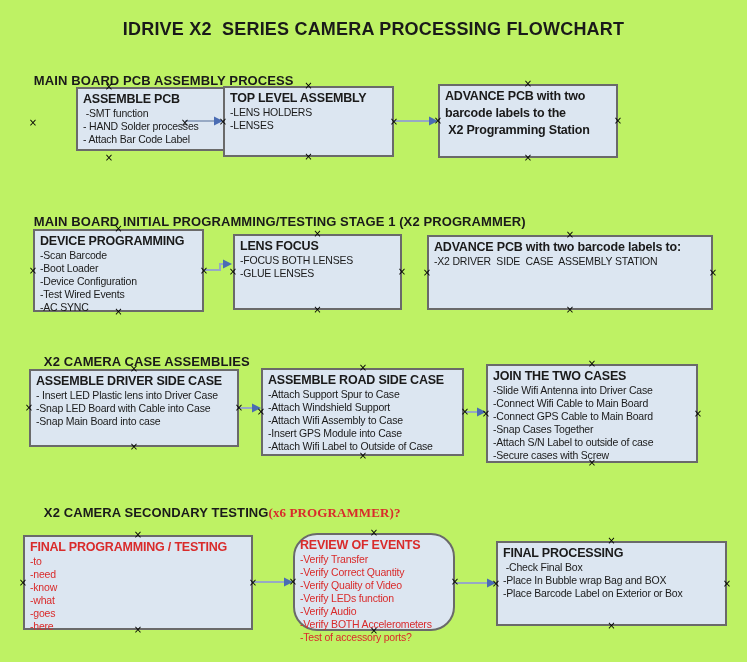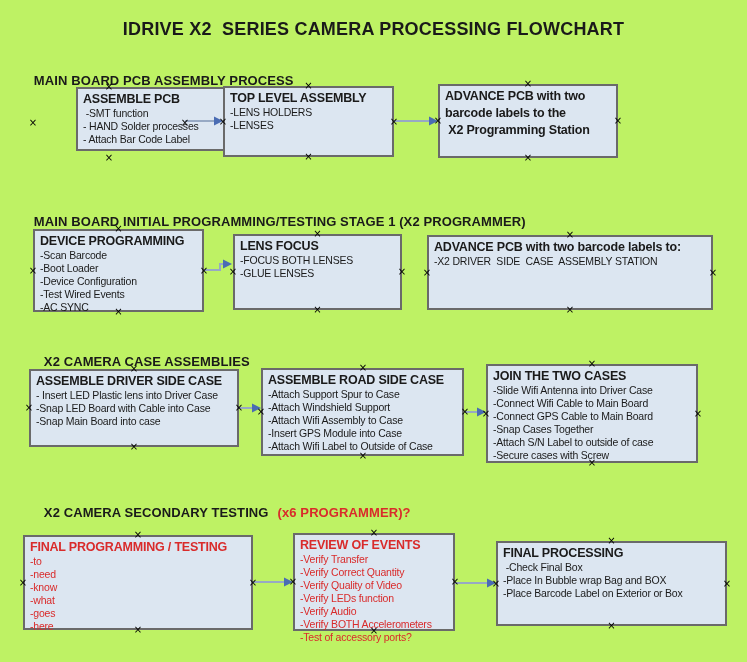--- a/index.html
+++ b/index.html
@@ -7,21 +7,21 @@
     position:relative;width:747px;height:662px;background:#bef264;
     font-family:"Liberation Sans",sans-serif;color:#1a1a1a;overflow:hidden;
   }
   .page-title{
     position:absolute;left:0;right:0;top:19px;text-align:center;
     font-size:18px;font-weight:bold;letter-spacing:.2px;white-space:pre;
   }
   .section-heading{
     position:absolute;font-size:13px;font-weight:bold;white-space:pre;letter-spacing:.1px;
   }
-  .section-heading .red-part{color:var(--red-text);margin-left:9px;}
+  .section-heading .red-part{color:var(--red-text);font-family:Liberation Serif, serif;}
   .box{
     position:absolute;box-sizing:border-box;background:var(--box-fill);
     border:2px solid var(--box-border);padding:2px 3px 0 5px;overflow:visible;z-index:1;
   }
   .box-title{
     font-size:12.5px;font-weight:bold;line-height:16px;white-space:pre;letter-spacing:-0.2px;
   }
   .box-item{
     font-size:10.5px;line-height:13px;white-space:pre;letter-spacing:-0.2px;
   }
@@ -131,21 +131,21 @@
     <div class="box-title">FINAL PROGRAMMING / TESTING</div>
     <div class="box-items">
         <div class="box-item">-to</div>
         <div class="box-item">-need</div>
         <div class="box-item">-know</div>
         <div class="box-item">-what</div>
         <div class="box-item">-goes</div>
         <div class="box-item">-here</div>
       </div>
   </div>
-  <div class="box red-text" style="left:293px;top:533px;width:162px;height:98px;">
+  <div class="box red-text" style="left:293px;top:533px;width:162px;height:98px;border-radius:24px;">
     <div class="box-title">REVIEW OF EVENTS</div>
     <div class="box-items">
         <div class="box-item">-Verify Transfer</div>
         <div class="box-item">-Verify Correct Quantity</div>
         <div class="box-item">-Verify Quality of Video</div>
         <div class="box-item">-Verify LEDs function</div>
         <div class="box-item">-Verify Audio</div>
         <div class="box-item">-Verify BOTH Accelerometers</div>
         <div class="box-item">-Test of accessory ports?</div>
       </div>

